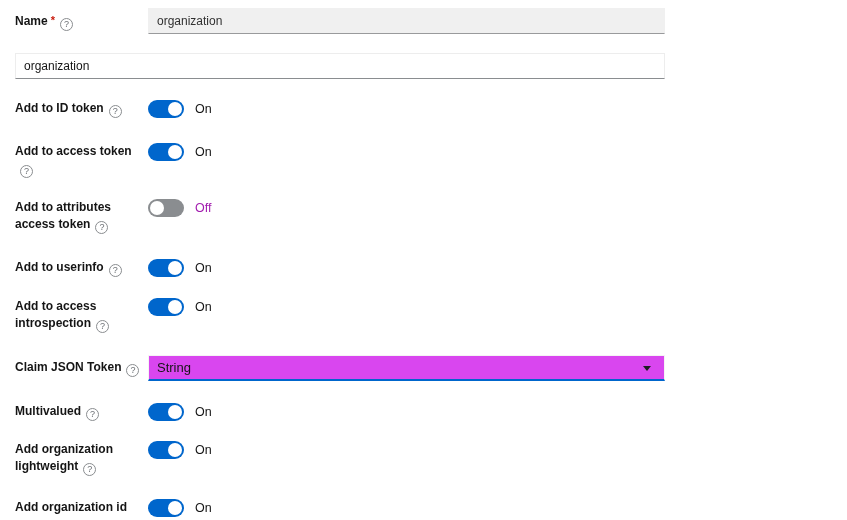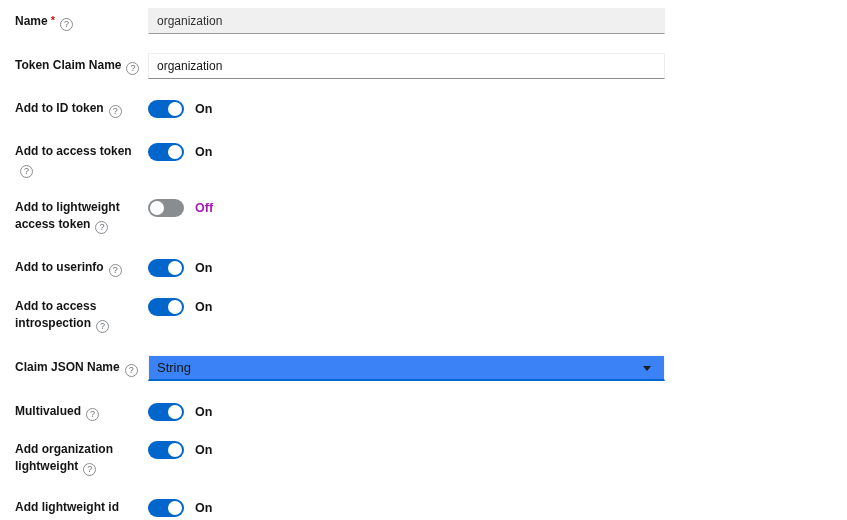--- a/index.html
+++ b/index.html
@@ -16,31 +16,31 @@
   .req{color:#c9190b;font-size:11px;font-weight:700;margin-left:3px;vertical-align:1px;}
   .help{display:inline-flex;align-items:center;justify-content:center;box-sizing:border-box;
     width:13px;height:13px;border:1px solid #8a8d90;border-radius:50%;
     font-size:9px;font-weight:400;color:#6a6e73;margin-left:5px;vertical-align:-2px;cursor:pointer;}
   
   .text-input{box-sizing:border-box;width:100%;height:26px;padding:0 8px;
     border:1px solid #ededed;border-bottom:1px solid #8a8d90;background:#fff;
     font-family:inherit;font-size:12px;color:#151515;outline:none;}
   .text-input.is-disabled{background:#f0f0f0;border-color:#f0f0f0;border-bottom-color:#999a9c;color:#313131;}
   
-  .switch-wrap{display:flex;align-items:flex-start;font-weight:bold;}
+  .switch-wrap{display:flex;align-items:flex-start;}
   .switch{position:relative;flex:none;width:36px;height:18px;border-radius:9px;background:#0066cc;cursor:pointer;}
   .switch.off{background:#8a8d90;}
   .switch .knob{position:absolute;top:2px;width:14px;height:14px;border-radius:50%;background:#ffffff;}
   .switch.on .knob{right:2px;}
   .switch.off .knob{left:2px;}
   .switch-state{margin-left:11px;font-size:12.5px;color:#151515;line-height:18px;}
   .switch-state.off{color:#a21caf;}
   
   .select{position:relative;box-sizing:border-box;width:100%;height:26px;display:flex;align-items:center;
-    padding:0 8px;background:#3b82f6;border:1px solid #f4f4f4;border-bottom:2px solid #0066cc;
+    padding:0 8px;background:#d946ef;border:1px solid #f4f4f4;border-bottom:2px solid #0066cc;
     font-size:13px;color:#151515;cursor:pointer;}
   .caret{position:absolute;right:13px;top:50%;margin-top:-2px;width:0;height:0;
     border-left:4px solid transparent;border-right:4px solid transparent;border-top:5px solid #1b1d21;}
   
   .pt4{padding-top:4px}
 </style>
 </head>
 <body>
 
 <div class="form">
@@ -48,23 +48,20 @@
   <div class="row mb19">
     <div class="row-label pt4">
       <span>Name</span><span class="req">*</span><span class="help">?</span>
     </div>
     <div class="row-control">
       <input class="text-input is-disabled" disabled="" value="organization" style="">
     </div>
   </div>
 
   <div class="row mb21">
-    <div class="row-label pt4">
-      <span>Token Claim Name</span><span class="help">?</span>
-    </div>
     <div class="row-control">
       <input class="text-input" value="organization" style="">
     </div>
   </div>
 
   <div class="row mb25">
     <div class="row-label">
       <span>Add to ID token</span><span class="help">?</span>
     </div>
     <div class="row-control switch-wrap">
@@ -82,21 +79,21 @@
     <div class="row-control switch-wrap">
       <span class="switch on">
           <span class="knob"></span>
         </span>
       <span class="switch-state">On</span>
     </div>
   </div>
 
   <div class="row mb25">
     <div class="row-label">
-      <span>Add to lightweight access token</span><span class="help">?</span>
+      <span>Add to attributes access token</span><span class="help">?</span>
     </div>
     <div class="row-control switch-wrap">
       <span class="switch off">
           <span class="knob"></span>
         </span>
       <span class="switch-state off">Off</span>
     </div>
   </div>
 
   <div class="row mb21">
@@ -118,21 +115,21 @@
     <div class="row-control switch-wrap">
       <span class="switch on">
           <span class="knob"></span>
         </span>
       <span class="switch-state">On</span>
     </div>
   </div>
 
   <div class="row mb22">
     <div class="row-label pt4">
-      <span>Claim JSON Name</span><span class="help">?</span>
+      <span>Claim JSON Token</span><span class="help">?</span>
     </div>
     <div class="row-control">
       <div class="select">
         <span>String</span>
         <span class="caret"></span>
       </div>
     </div>
   </div>
 
   <div class="row mb20">
@@ -154,21 +151,21 @@
     <div class="row-control switch-wrap">
       <span class="switch on">
           <span class="knob"></span>
         </span>
       <span class="switch-state">On</span>
     </div>
   </div>
 
   <div class="row">
     <div class="row-label">
-      <span>Add lightweight id</span>
+      <span>Add organization id</span>
     </div>
     <div class="row-control switch-wrap">
       <span class="switch on">
           <span class="knob"></span>
         </span>
       <span class="switch-state">On</span>
     </div>
   </div>
 
 </div>

